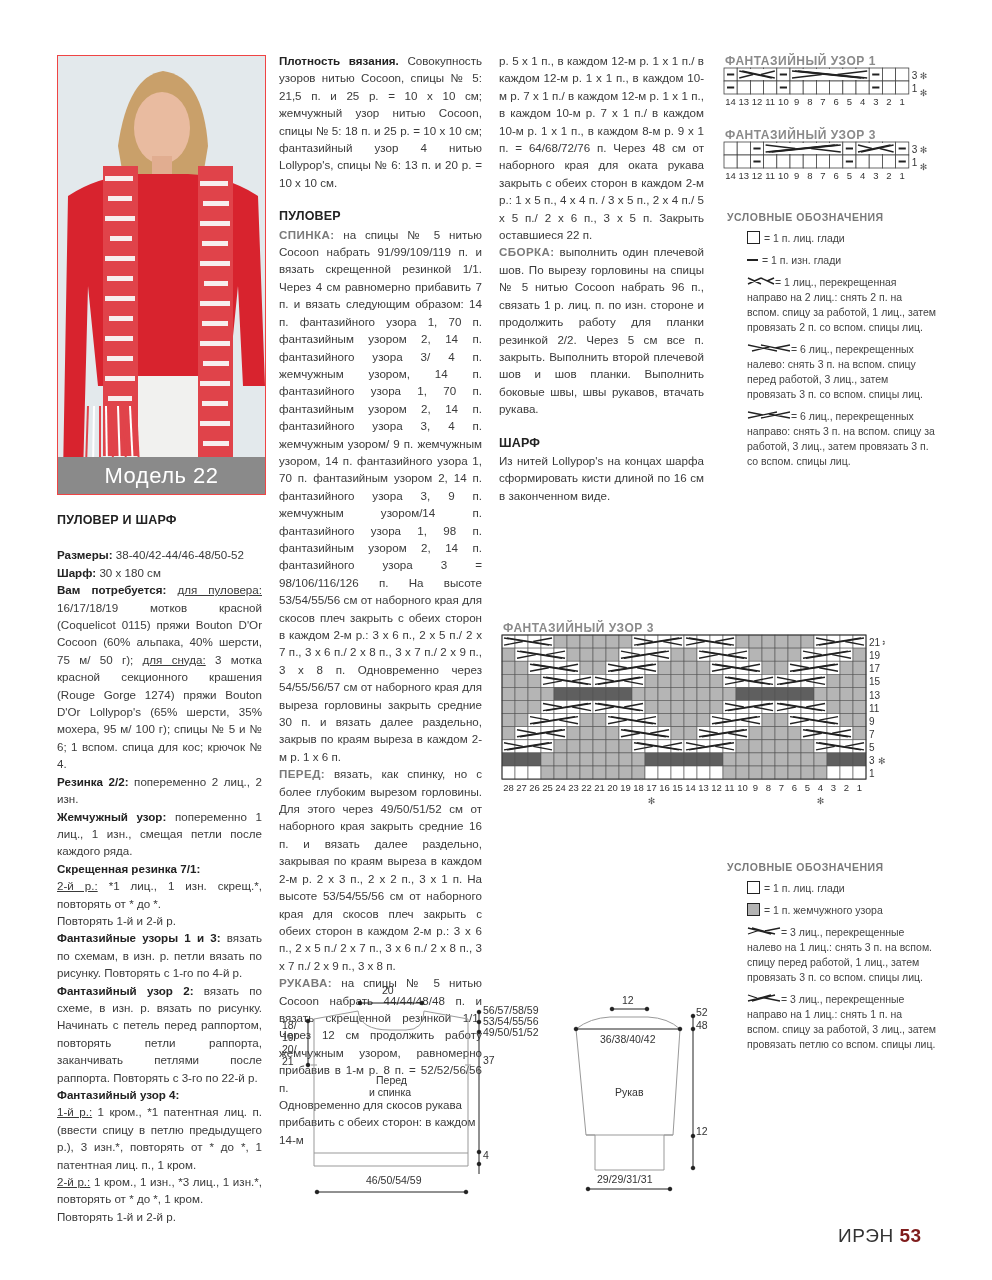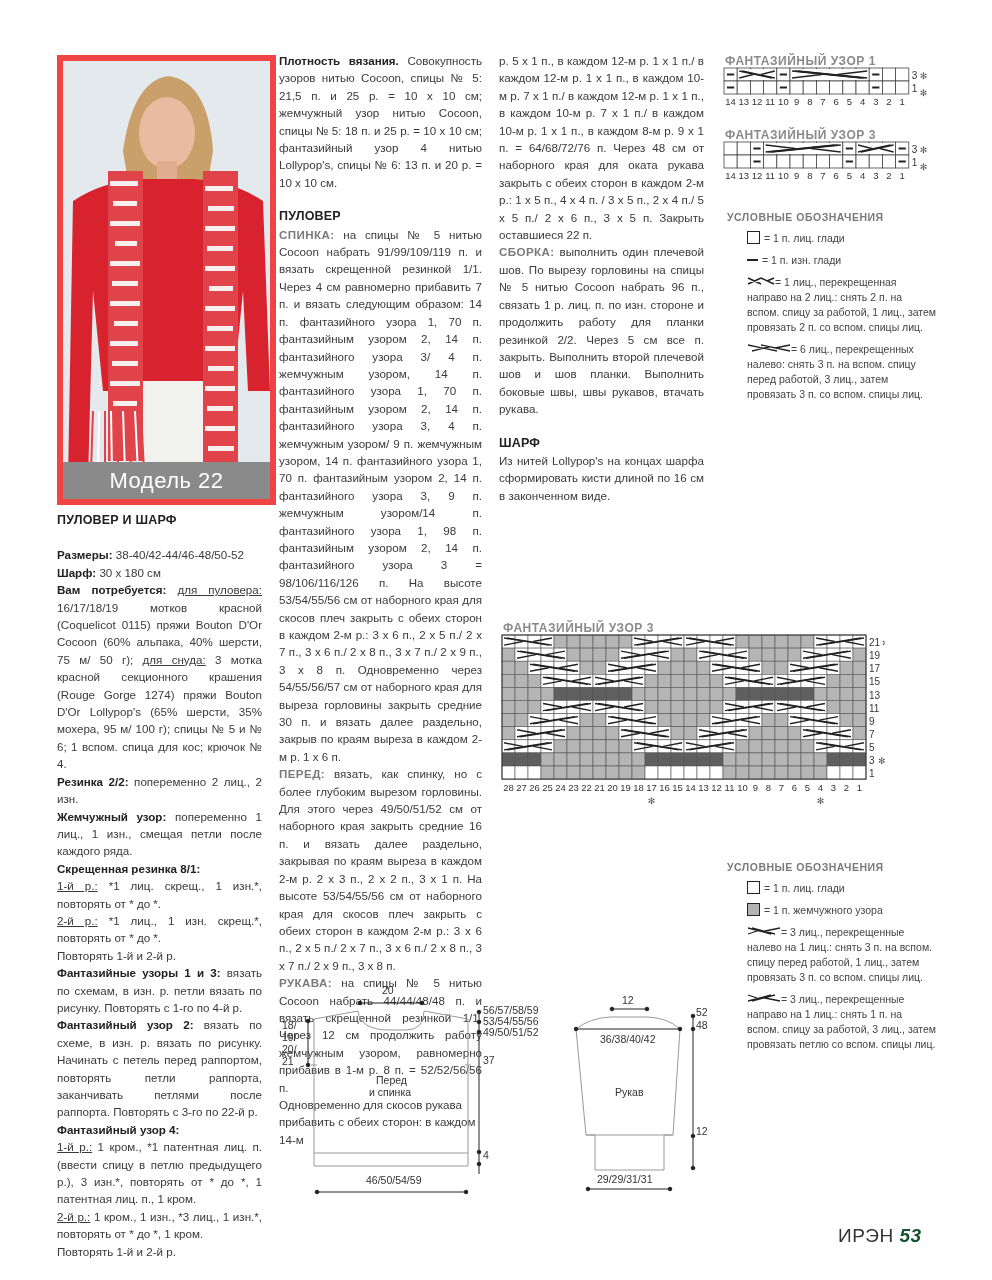--- a/index.html
+++ b/index.html
@@ -4,33 +4,33 @@
 <style>
   html,body{margin:0;padding:0;background:#fff;}
   body{width:992px;height:1280px;position:relative;overflow:hidden;font-family:"Liberation Sans",sans-serif;color:#3a3a3a;}
   .col{position:absolute;font-size:11.6px;line-height:17.4px;text-align:justify;}
   .col p{margin:0;}
   .b{font-weight:bold;color:#222;}
   .h{font-weight:bold;color:#222;font-size:12.5px;letter-spacing:0.2px;}
   .hg{font-weight:bold;color:#7a7a7a;letter-spacing:0.4px;}
   .u{text-decoration:underline;}
   .gap{height:17px;}
-  .photo{position:absolute;left:57px;top:55px;width:207px;height:438px;background:#dfe6ea;overflow:hidden;border:6px solid #ef4444;}
+  .photo{position:absolute;left:57px;top:55px;width:207px;height:438px;background:#dfe6ea;overflow:hidden;border:1px solid #ef4444;}
   .photo-cap{position:absolute;left:0;right:0;bottom:0;height:37px;background:#8a8a8a;color:#fff;font-size:22px;text-align:center;line-height:37px;letter-spacing:0.5px;}
   .chart-title{position:absolute;font-size:12px;font-weight:bold;color:#8a8a8a;letter-spacing:0.5px;}
   .legend-title{font-size:10.5px;font-weight:bold;color:#7a7a7a;letter-spacing:0.5px;margin-bottom:6px;}
   .leg{position:absolute;font-size:10.5px;line-height:15px;color:#444;}
   .leg .item{margin-bottom:7px;padding-left:20px;}
   .sym-box{display:inline-block;width:11px;height:11px;border:1.5px solid #222;vertical-align:-2px;margin-right:4px;background:#fff;}
   .sym-box.g{background:#b3b3b3;}
   .sym-dash{display:inline-block;width:11px;height:2px;background:#222;vertical-align:3px;margin-right:4px;}
   .sym-bar{display:inline-block;width:95px;height:11px;background:#666;vertical-align:-1px;margin-right:3px;}
   svg text{font-family:"Liberation Sans",sans-serif;}
   .footer{position:absolute;left:838px;top:1225px;font-size:19px;color:#333;letter-spacing:0.5px;}
-  .footer b{color:#14532d;font-style:italic;}
+  .footer b{color:#7f1d1d;}
 </style>
 </head>
 <body>
 
 <div class="photo">
   <svg width="207" height="438" viewBox="0 0 207 438">
     <rect x="0" y="0" width="207" height="438" fill="#e3e9ec"></rect>
     <path d="M60 90 Q70 20 105 15 Q145 20 150 90 L145 120 L65 120 Z" fill="#c9a06a"></path>
     <ellipse cx="104" cy="72" rx="28" ry="36" fill="#e9bba0"></ellipse>
     <rect x="94" y="100" width="20" height="22" fill="#e1ad90"></rect>
@@ -88,22 +88,21 @@
 </div>
 
 <div class="col" style="left:57px;top:512px;width:205px;">
   <p class="h">ПУЛОВЕР И ШАРФ</p>
   <div class="gap"></div>
   <p><span class="b">Размеры:</span><span> 38-40/42-44/46-48/50-52</span></p>
   <p><span class="b">Шарф:</span><span> 30 х 180 см</span></p>
   <p><span class="b">Вам потребуется:</span> <span class="u">для пуловера:</span><span> 16/17/18/19 мотков красной (Coquelicot 0115) пряжи Bouton D'Or Cocoon (60% альпака, 40% шерсти, 75 м/ 50 г); </span><span class="u">для снуда:</span><span> 3 мотка красной секционного крашения (Rouge Gorge 1274) пряжи Bouton D'Or Lollypop's (65% шерсти, 35% мохера, 95 м/ 100 г); спицы № 5 и № 6; 1 вспом. спица для кос; крючок № 4.</span></p>
   <p><span class="b">Резинка 2/2:</span><span> попеременно 2 лиц., 2 изн.</span></p>
   <p><span class="b">Жемчужный узор:</span><span> попеременно 1 лиц., 1 изн., смещая петли после каждого ряда.</span></p>
-  <p class="b">Скрещенная резинка 8/1:</p>
-  <p><span class="u">1-й р.:</span><span> *1 лиц. скрещ., 1 изн.*, повторять от * до *.</span></p>
+  <p class="b">Скрещенная резинка 7/1:</p>
   <p><span class="u">2-й р.:</span><span> *1 лиц., 1 изн. скрещ.*, повторять от * до *.</span></p>
   <p>Повторять 1-й и 2-й р.</p>
   <p><span class="b">Фантазийные узоры 1 и 3:</span><span> вязать по схемам, в изн. р. петли вязать по рисунку. Повторять с 1-го по 4-й р.</span></p>
   <p><span class="b">Фантазийный узор 2:</span><span> вязать по схеме, в изн. р. вязать по рисунку. Начинать с петель перед раппортом, повторять петли раппорта, заканчивать петлями после раппорта. Повторять с 3-го по 22-й р.</span></p>
   <p class="b">Фантазийный узор 4:</p>
   <p><span class="u">1-й р.:</span><span> 1 кром., *1 патентная лиц. п. (ввести спицу в петлю предыдущего р.), 3 изн.*, повторять от * до *, 1 патентная лиц. п., 1 кром.</span></p>
   <p><span class="u">2-й р.:</span><span> 1 кром., 1 изн., *3 лиц., 1 изн.*, повторять от * до *, 1 кром.</span></p>
   <p>Повторять 1-й и 2-й р.</p>
 </div>
 
@@ -270,20 +269,23 @@
 <div class="leg" style="left:727px;top:210px;width:210px;">
   <div class="legend-title">УСЛОВНЫЕ ОБОЗНАЧЕНИЯ</div>
   <div class="item"><span class="sym-box"></span><span>= 1 п. лиц. глади</span></div>
   <div class="item"><span class="sym-dash"></span><span>= 1 п. изн. глади</span></div>
   <div class="item"><svg width="28" height="10" style="vertical-align:0">
         <path d="M1 2 L14 8 M1 8 L14 2 M14 2 L27 8 M20 5 L27 2" stroke="#222" stroke-width="1.5" fill="none"></path>
       </svg><span>= 1 лиц., перекрещенная направо на 2 лиц.: снять 2 п. на вспом. спицу за работой, 1 лиц., затем провязать 2 п. со вспом. спицы лиц.</span></div>
   <div class="item"><svg width="44" height="10" style="vertical-align:0">
         <path d="M1 2 L30 8 M5 8 L22 4 M14 2 L43 8 M28 5 L43 2" stroke="#222" stroke-width="1.3" fill="none"></path>
       </svg><span>= 6 лиц., перекрещенных налево: снять 3 п. на вспом. спицу перед работой, 3 лиц., затем провязать 3 п. со вспом. спицы лиц.</span></div>
+  <div class="item"><svg width="44" height="10" style="vertical-align:0">
+        <path d="M1 2 L16 5 M1 8 L30 2 M14 8 L43 2 M22 4 L43 8" stroke="#222" stroke-width="1.3" fill="none"></path>
+      </svg><span>= 6 лиц., перекрещенных направо: снять 3 п. на вспом. спицу за работой, 3 лиц., затем провязать 3 п. со вспом. спицы лиц.</span></div>
 </div>
 
 <div class="chart-title" style="left:503px;top:621px;">ФАНТАЗИЙНЫЙ УЗОР 3</div>
 <svg id="chart2" style="position:absolute;left:500px;top:633px;" width="385" height="178">
     <rect x="2" y="2" width="13" height="13.1" fill="#ffffff" stroke="#555555" stroke-width="0.6"></rect>
     <rect x="15" y="2" width="13" height="13.1" fill="#ffffff" stroke="#555555" stroke-width="0.6"></rect>
     <rect x="28" y="2" width="13" height="13.1" fill="#ffffff" stroke="#555555" stroke-width="0.6"></rect>
     <rect x="41" y="2" width="13" height="13.1" fill="#ffffff" stroke="#555555" stroke-width="0.6"></rect>
     <rect x="54" y="2" width="13" height="13.1" fill="#b5b5b5" stroke="#555555" stroke-width="0.6"></rect>
     <rect x="67" y="2" width="13" height="13.1" fill="#b5b5b5" stroke="#555555" stroke-width="0.6"></rect>

